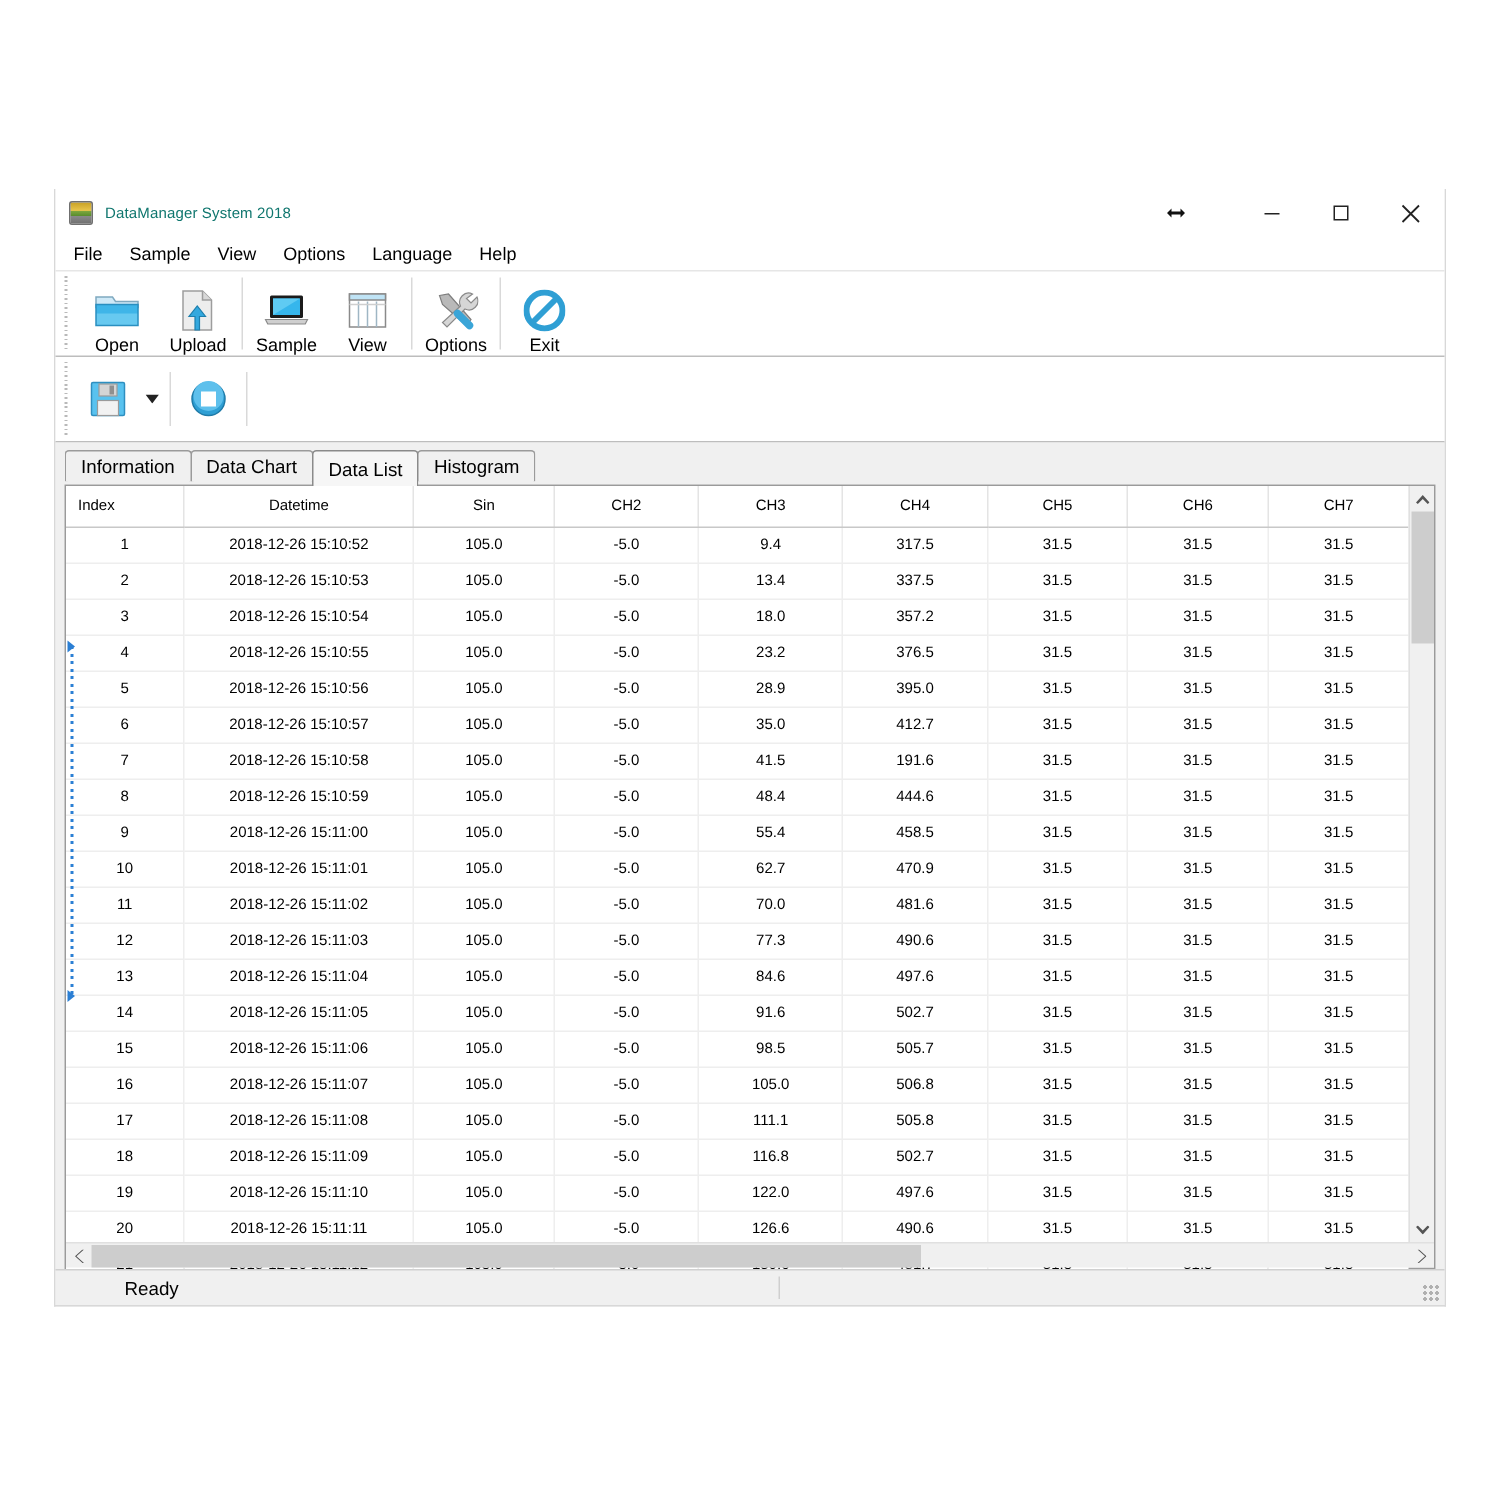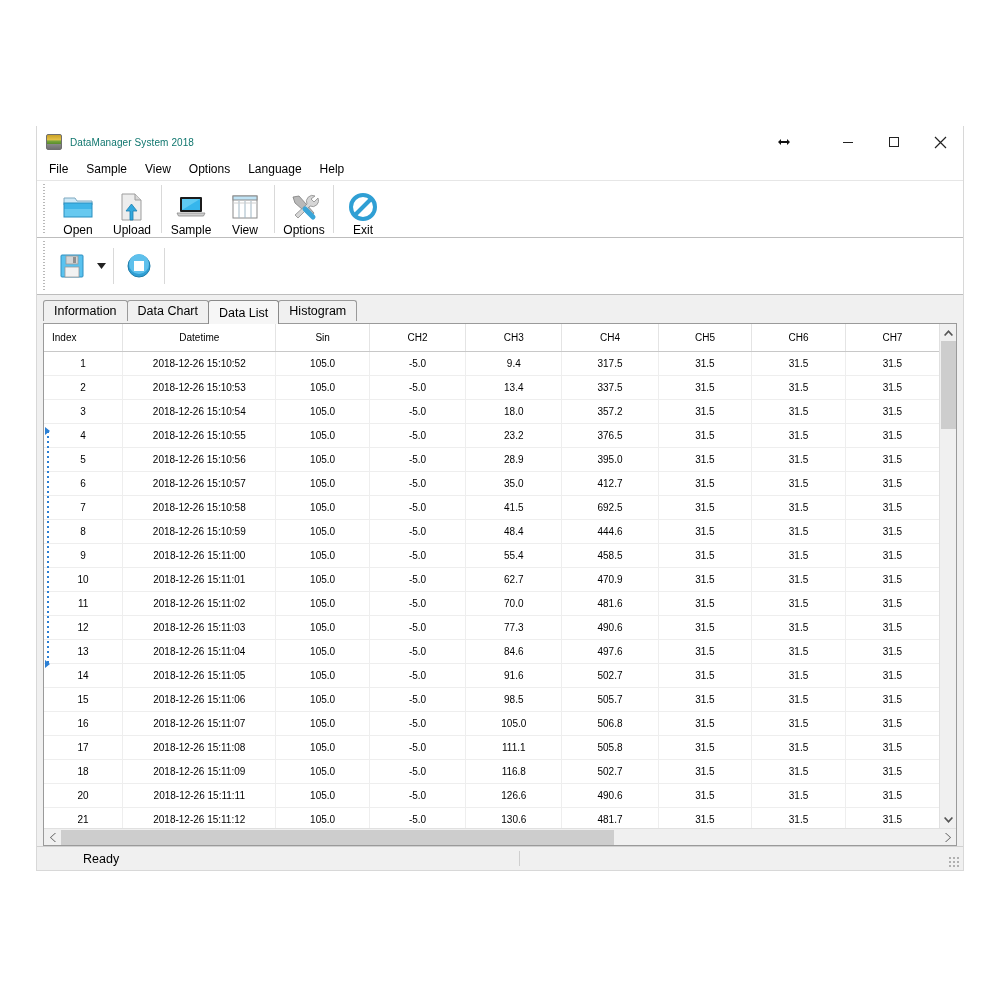--- a/index.html
+++ b/index.html
@@ -603,21 +603,21 @@
                   <td>31.5</td>
                   <td>31.5</td>
                   <td>31.5</td>
                 </tr>
                 <tr>
                   <td class="idx">7</td>
                   <td>2018-12-26 15:10:58</td>
                   <td>105.0</td>
                   <td>-5.0</td>
                   <td>41.5</td>
-                  <td>692.5</td>
+                  <td>191.6</td>
                   <td>31.5</td>
                   <td>31.5</td>
                   <td>31.5</td>
                 </tr>
                 <tr>
                   <td class="idx">8</td>
                   <td>2018-12-26 15:10:59</td>
                   <td>105.0</td>
                   <td>-5.0</td>
                   <td>48.4</td>
@@ -725,20 +725,31 @@
                   <td>31.5</td>
                   <td>31.5</td>
                 </tr>
                 <tr>
                   <td class="idx">18</td>
                   <td>2018-12-26 15:11:09</td>
                   <td>105.0</td>
                   <td>-5.0</td>
                   <td>116.8</td>
                   <td>502.7</td>
+                  <td>31.5</td>
+                  <td>31.5</td>
+                  <td>31.5</td>
+                </tr>
+                <tr>
+                  <td class="idx">19</td>
+                  <td>2018-12-26 15:11:10</td>
+                  <td>105.0</td>
+                  <td>-5.0</td>
+                  <td>122.0</td>
+                  <td>497.6</td>
                   <td>31.5</td>
                   <td>31.5</td>
                   <td>31.5</td>
                 </tr>
                 <tr>
                   <td class="idx">20</td>
                   <td>2018-12-26 15:11:11</td>
                   <td>105.0</td>
                   <td>-5.0</td>
                   <td>126.6</td>

